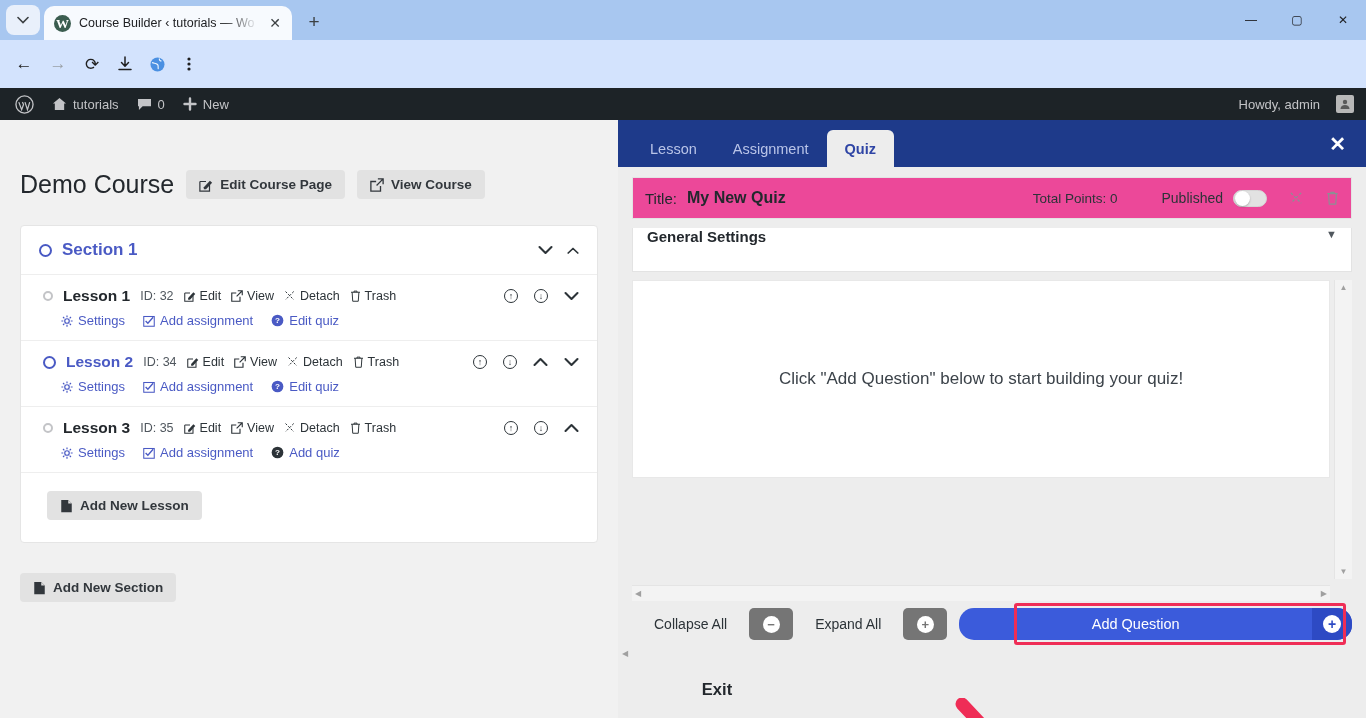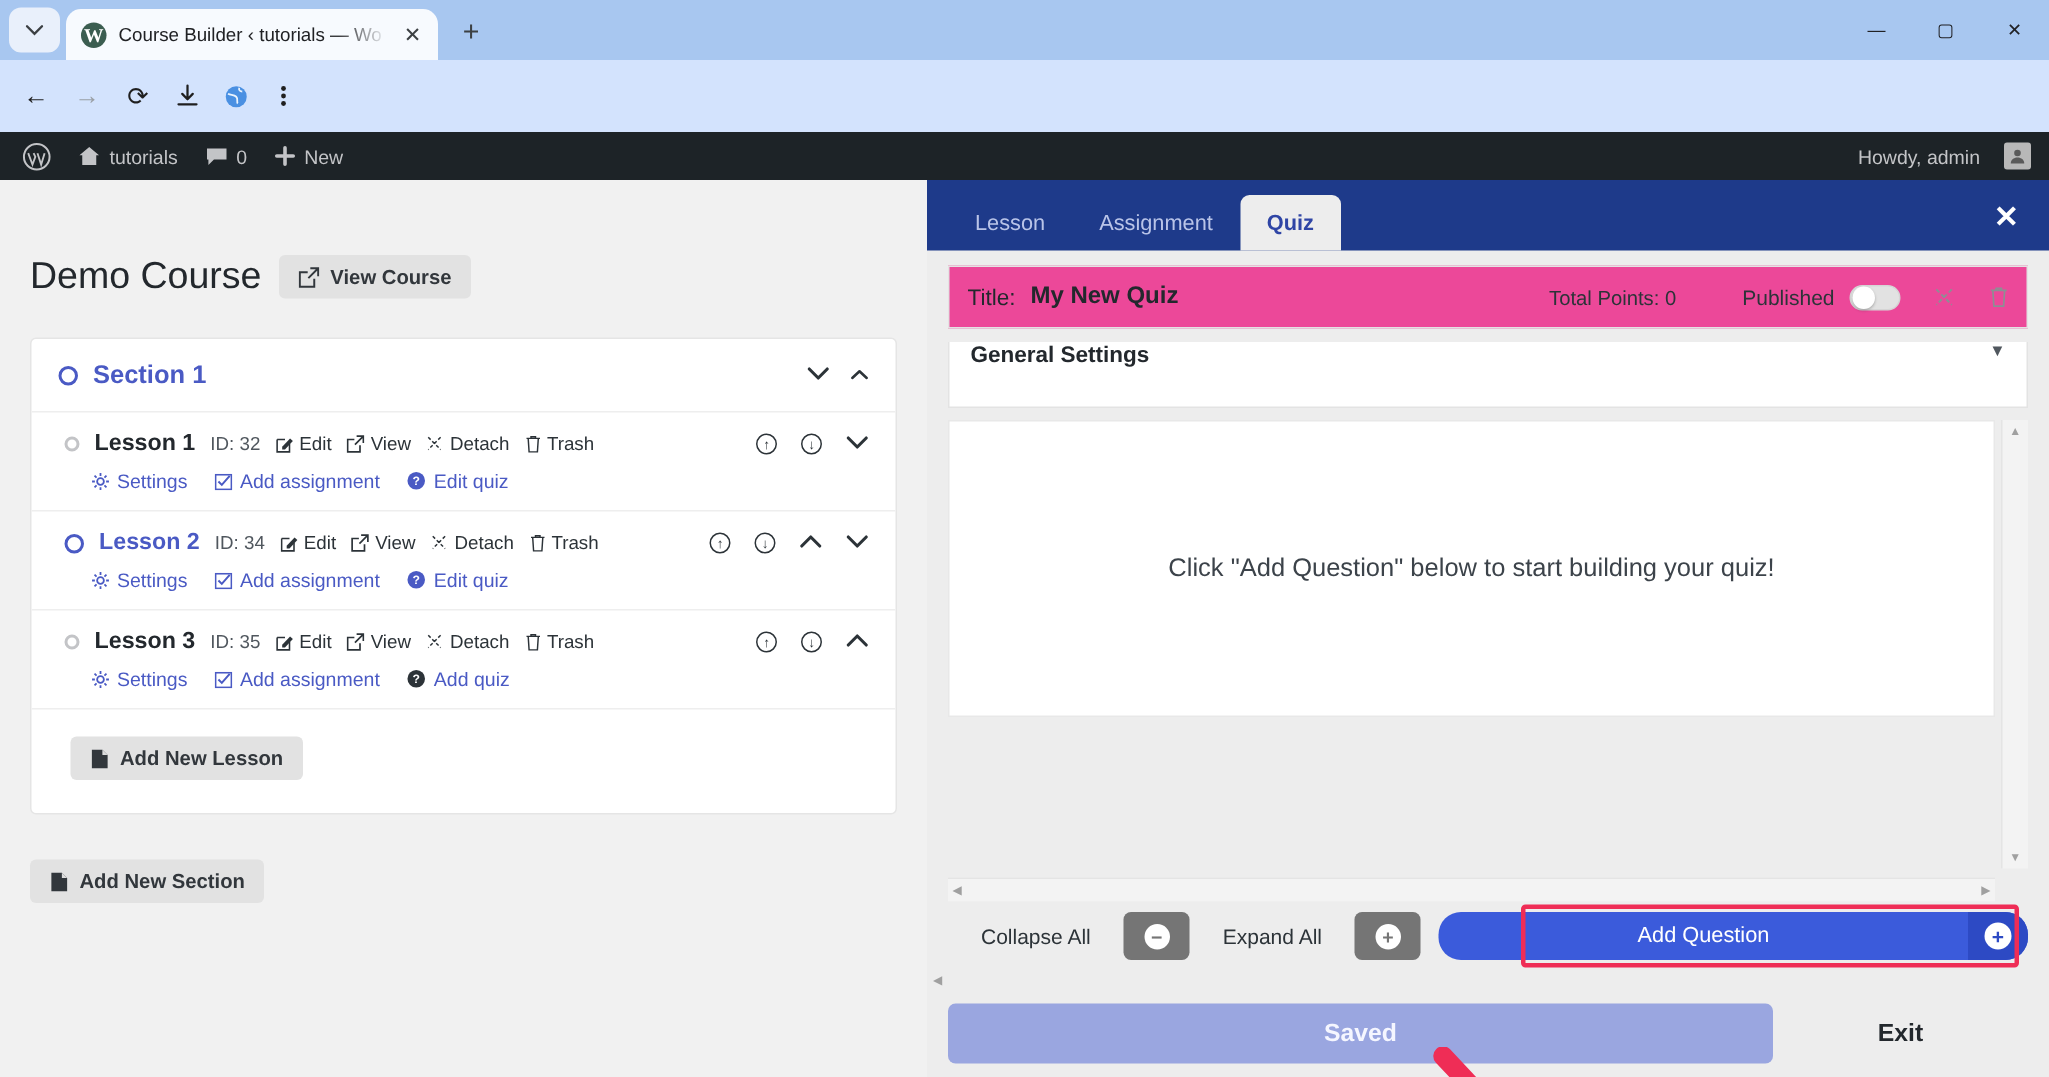--- a/index.html
+++ b/index.html
@@ -305,20 +305,27 @@
     </span>
   </div>
 </div>
 
 <div id="page">
 
   <div id="builder">
 
     <div id="course-head">
       <div id="course-title">Demo Course</div>
+      <div class="gray-btn">
+        <svg width="14" height="14" viewBox="0 0 16 16">
+            <path d="M1 4h7M1 4v11h11V8" stroke="#32373c" stroke-width="1.4" fill="none"></path>
+            <path d="M5.5 10.5l7-7.5 2.5 2.4-7 7.5H5.5z" fill="#32373c"></path>
+          </svg>
+        <span>Edit Course Page</span>
+      </div>
       <div class="gray-btn">
         <svg width="14" height="14" viewBox="0 0 16 16">
             <path d="M9 1h6v6M15 1L7.5 8.5" stroke="#32373c" stroke-width="1.5" fill="none"></path>
             <path d="M12 9v6H1V4h6" stroke="#32373c" stroke-width="1.5" fill="none"></path>
           </svg>
         <span>View Course</span>
       </div>
     </div>
 
     <div id="section-card">
@@ -638,17 +645,16 @@
         </span>
       </span>
       <span id="add-q-highlight"></span>
     </div>
 
     <div id="hscroll2">
       <span class="sb-arrow">◀</span>
     </div>
 
     <div id="quiz-footer">
-      <span id="saved-btn">Saved</span>
       <span id="exit-btn">Exit</span>
     </div>
   </div>
 </div>
 
 </body></html>

